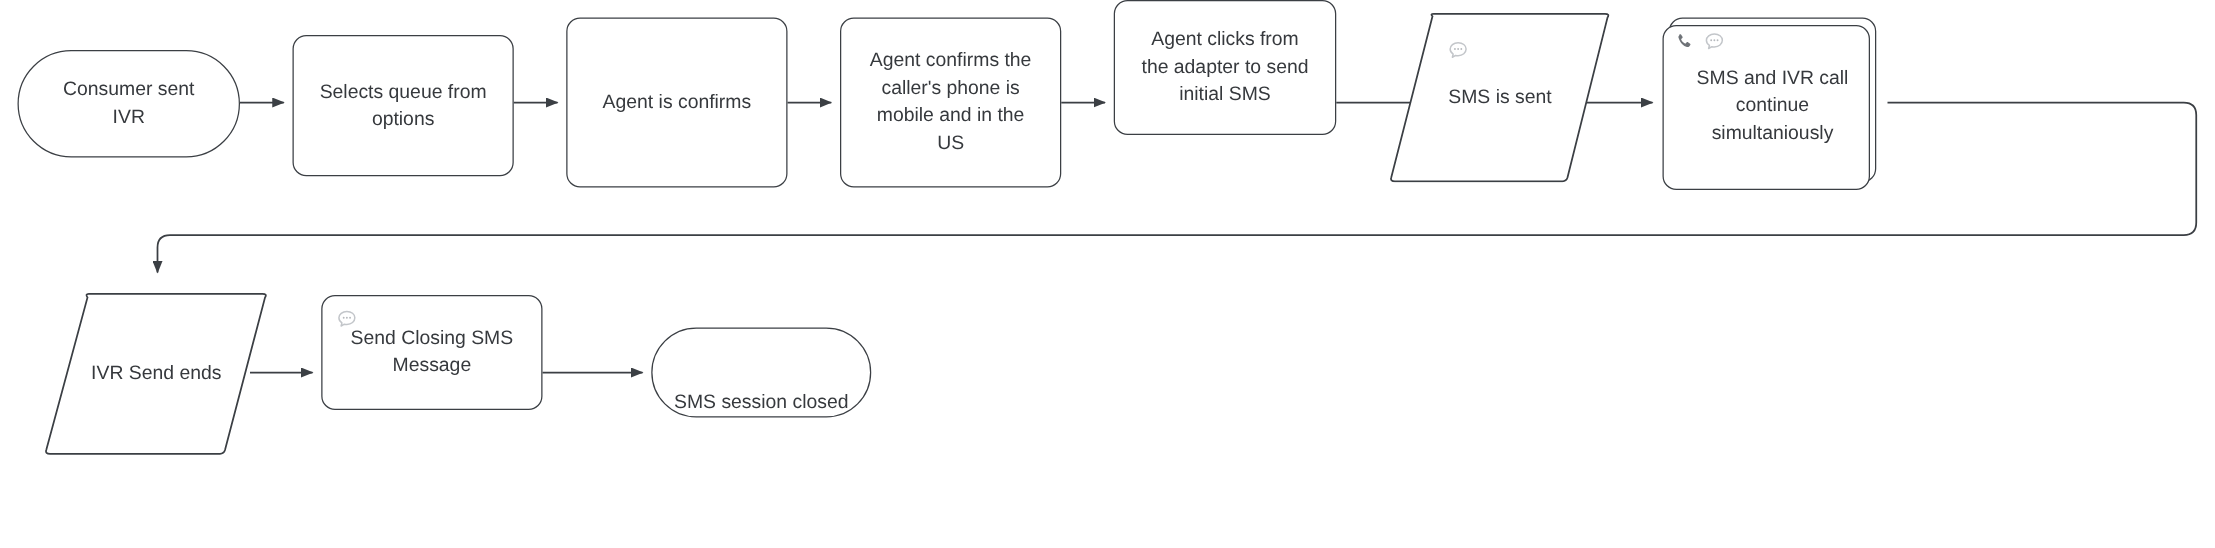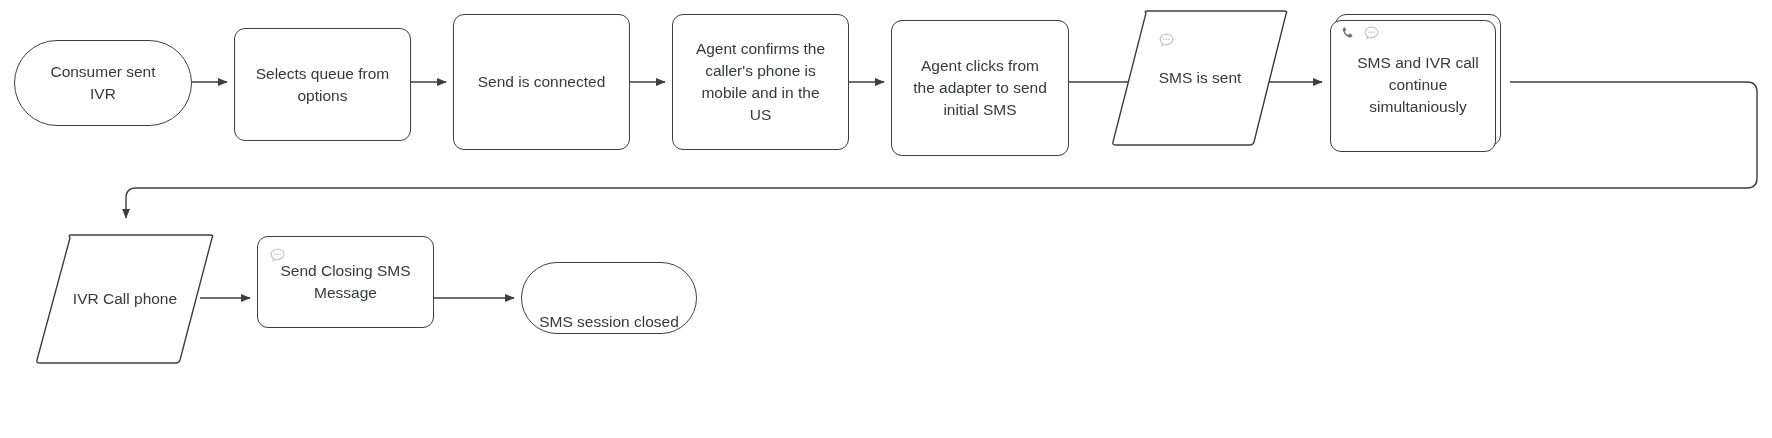--- a/index.html
+++ b/index.html
@@ -146,31 +146,31 @@
     <span class="label">Consumer sent
 IVR</span>
   </div>
 
   <div class="node shape-process" style="left:234px; top:28px; width:177px; height:113px;">
     <span class="label">Selects queue from
 options</span>
   </div>
 
   <div class="node shape-process" style="left:453px; top:14px; width:177px; height:136px;">
-    <span class="label">Send is connected</span>
+    <span class="label">Agent is confirms</span>
   </div>
 
   <div class="node shape-process" style="left:672px; top:14px; width:177px; height:136px;align-items:center;">
     <span class="label">Agent confirms the
 caller's phone is
 mobile and in the
 US</span>
   </div>
 
-  <div class="node shape-process" style="left:891px; top:20px; width:178px; height:136px;">
+  <div class="node shape-process" style="left:891px; top:0; width:178px; height:108px;">
     <span class="label">Agent clicks from
 the adapter to send
 initial SMS</span>
   </div>
 
   <div class="node shape-parallelogram" style="left:1110px; top:10px; width:180px; height:136px;">
     <svg class="para-bg" viewBox="0 0 180 136" preserveAspectRatio="none">
       <path d="M 36 3 Q 34 1 37 1 L 174 1 Q 178 1 176 4 L 144 132 Q 143 135 140 135 L 6 135 Q 2 135 3 132 Z" fill="#ffffff" stroke="#3b3f44" stroke-width="1.4" vector-effect="non-scaling-stroke"></path>
     </svg>
     <span class="icon-row" style="left:48px; top:22px;">
@@ -200,21 +200,21 @@
     </span>
     <span class="label">SMS and IVR call
 continue
 simultaniously</span>
   </div>
 
   <div class="node shape-parallelogram" style="left:34px; top:234px; width:182px; height:130px;">
     <svg class="para-bg" viewBox="0 0 182 130" preserveAspectRatio="none">
       <path d="M 36 4 Q 34 1 37 1 L 176 1 Q 180 1 178 4 L 146 126 Q 145 129 142 129 L 6 129 Q 2 129 3 126 Z" fill="#ffffff" stroke="#3b3f44" stroke-width="1.4" vector-effect="non-scaling-stroke"></path>
     </svg>
-    <span class="label">IVR Call phone</span>
+    <span class="label">IVR Send ends</span>
   </div>
 
   <div class="node shape-process" style="left:257px; top:236px; width:177px; height:92px;">
     <span class="icon-row" style="left:11px; top:10px;">
       <svg class="mini-icon" viewBox="0 0 24 24">
         <path d="M12 3C6.9 3 3 6.3 3 10.3c0 2.3 1.3 4.3 3.4 5.6l-.9 3.6 3.7-2.1c.9.2 1.8.3 2.8.3 5.1 0 9-3.3 9-7.4S17.1 3 12 3z" fill="#ffffff" stroke="#c3c6ca" stroke-width="1.7" stroke-linejoin="round"></path>
         <circle cx="8.4" cy="10.2" r="1.05" fill="#b6b9bd"></circle>
         <circle cx="12" cy="10.2" r="1.05" fill="#b6b9bd"></circle>
         <circle cx="15.6" cy="10.2" r="1.05" fill="#b6b9bd"></circle>
       </svg>

